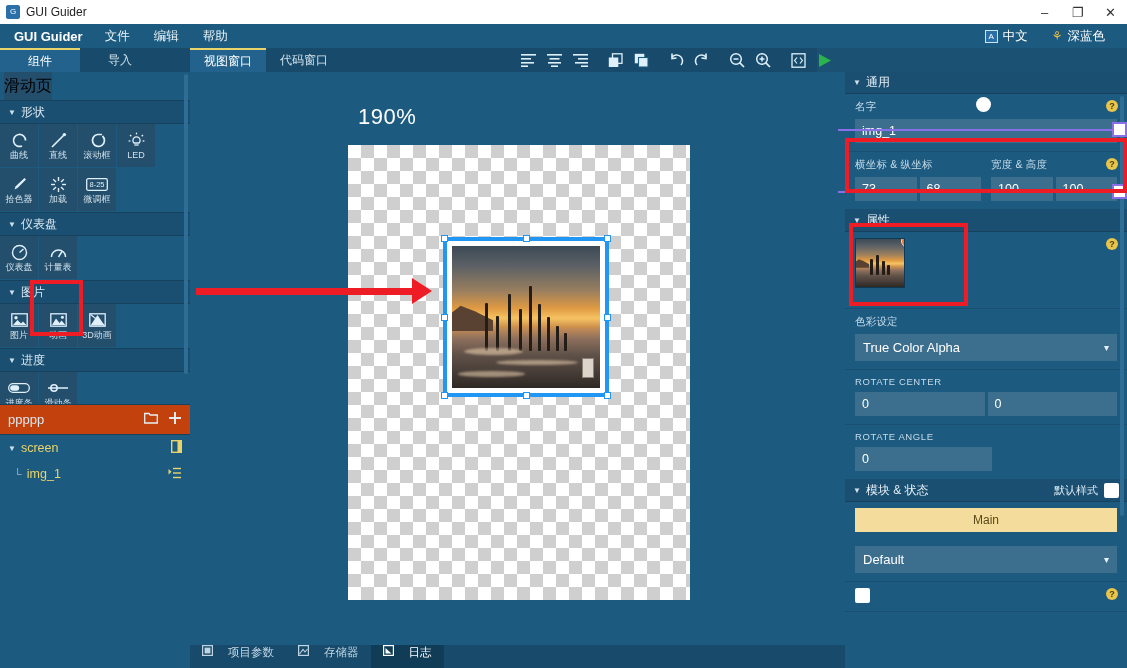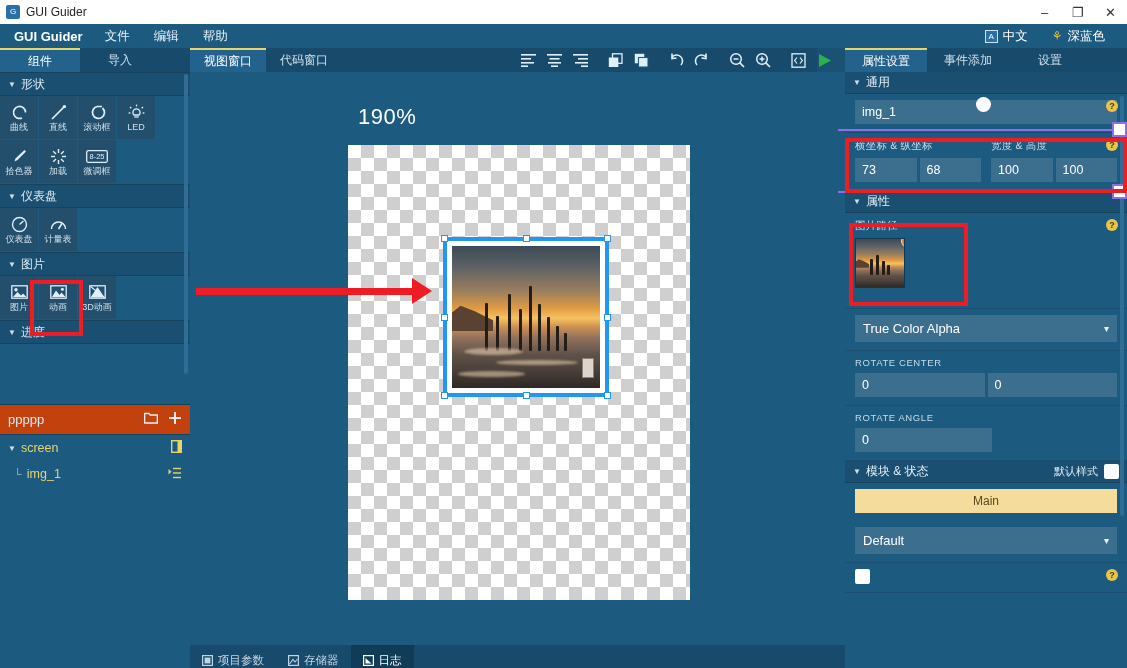--- a/index.html
+++ b/index.html
@@ -184,21 +184,21 @@
     position: absolute; width: 7px; height: 7px; background: #ffffff;
     border: 1px solid #2196f3;
   }
 
   
   .bottom-bar {
     position: absolute; left: 190px; top: 645px; width: 655px; height: 23px;
     background: #184b6b; display: flex; align-items: stretch;
   }
   .btab {
-    display: flex; align-items: flex-end; gap: 5px; padding: 0 12px;
+    display: flex; align-items: flex-start; gap: 15px; padding: 0 12px;
     font-size: 11.5px; color: #bfd5e3;
   }
   .btab.active { background: #113c57; color: #ffffff; }
   .btab .bic { font-size: 10px; }
 
   
   .right-panel {
     position: absolute; left: 845px; top: 72px; width: 282px; height: 596px;
     background: #1c5a80; overflow: hidden;
   }
@@ -415,29 +415,32 @@
           </svg>
       </div>
       <div class="tb-btn">
         <svg width="15" height="15" viewBox="0 0 15 15">
             <polygon points="2,1 14,7.5 2,14" fill="#2bb24c"></polygon>
           </svg>
       </div>
     </div>
   </div>
 
-  <div class="tabstrip" id="right-tabs">
-    <div class="tab active">属性设置</div>
-    <div class="tab">事件添加</div>
-    <div class="tab">设置</div>
-  </div>
 
   <div class="left-panel">
     <div class="comp-scroll">
 
+      <div class="comp-clip-top">
+        <div class="cell-clip">
+          <span class="ic">
+            
+          </span>
+          <span class="lb">滑动页</span>
+        </div>
+      </div>
 
       <div class="group-hdr">
         <span class="caret">▼</span>
         <span>形状</span>
       </div>
       <div class="grid">
         <div class="cell">
           <span class="ic">
             <svg width="17" height="17" viewBox="0 0 17 17">
                 <path d="M14.5 8.5 A6 6 0 1 0 11 13.9" fill="none" stroke="#dff0fb" stroke-width="1.7"></path>
@@ -572,20 +575,40 @@
                 <path d="M1.5 1.5 L15.5 12.5" stroke="#dff0fb" stroke-width="1.1" fill="none"></path>
               </svg>
             </span>
           <span class="lb">3D动画</span>
         </div>
       </div>
 
       <div class="group-hdr">
         <span class="caret">▼</span>
         <span>进度</span>
+      </div>
+      <div class="grid">
+        <div class="cell">
+          <span class="ic">
+            <svg width="22" height="10" viewBox="0 0 22 10">
+              <rect x="0.7" y="0.7" width="20.6" height="8.6" rx="4.3" fill="none" stroke="#dff0fb" stroke-width="1.3"></rect>
+              <rect x="2.2" y="2.2" width="9" height="5.6" rx="2.8" fill="#dff0fb"></rect>
+              </svg>
+            </span>
+          <span class="lb">进度条</span>
+        </div>
+        <div class="cell">
+          <span class="ic">
+            <svg width="22" height="10" viewBox="0 0 22 10">
+              <line x1="1" y1="5" x2="21" y2="5" stroke="#dff0fb" stroke-width="1.5"></line>
+              <circle cx="7" cy="5" r="3.2" fill="none" stroke="#dff0fb" stroke-width="1.5"></circle>
+              </svg>
+            </span>
+          <span class="lb">滑动条</span>
+        </div>
       </div>
 
       <div class="vscroll-l"></div>
     </div>
 
     <div class="proj-hdr">
       <span>ppppp</span>
       <span class="acts">
         <span>
           <svg width="14" height="13" viewBox="0 0 14 13">
@@ -695,20 +718,21 @@
   </div>
 
   <div class="right-panel">
 
     <div class="sec-hdr">
       <span class="caret">▼</span>
       <span>通用</span>
     </div>
     <div class="prow">
       <div class="help">?</div>
+      <div class="plabel">名字</div>
       <div class="radio-dot"></div>
       <div class="pinput">img_1</div>
     </div>
     <div class="prow">
       <div class="help">?</div>
       <div class="twocol">
         <div>
           <div class="plabel">横坐标 &amp; 纵坐标</div>
           <div class="halfrow">
             <div class="pinput">73</div>
@@ -724,37 +748,37 @@
         </div>
       </div>
     </div>
 
     <div class="sec-hdr">
       <span class="caret">▼</span>
       <span>属性</span>
     </div>
     <div class="prow">
       <div class="help">?</div>
-      <div class="plabel">图片路径</div>
       <div class="thumb-box">
         <div class="thumb">
           <div class="photo">
             <div class="sky"></div>
             <div class="water"></div>
             <div class="cliff"></div>
             <div class="piling" style="left:30%;height:32%;"></div>
             <div class="piling" style="left:42%;height:40%;"></div>
             <div class="piling" style="left:54%;height:28%;"></div>
             <div class="piling" style="left:64%;height:20%;"></div>
           </div>
           <div class="thumb-x">✕</div>
         </div>
       </div>
     </div>
     <div class="prow">
+      <div class="plabel">色彩设定</div>
       <div class="select">
         <span>True Color Alpha</span>
         <span class="chev">▾</span>
       </div>
     </div>
     <div class="prow">
       <div class="plabel caps">ROTATE CENTER</div>
       <div class="halfrow">
         <div class="pinput">0</div>
         <div class="pinput">0</div>

